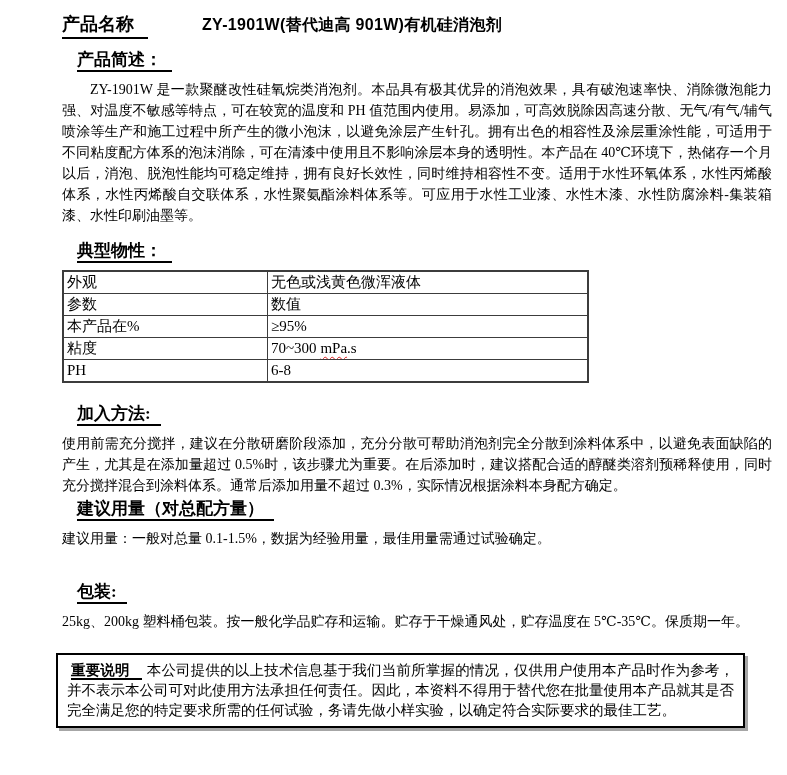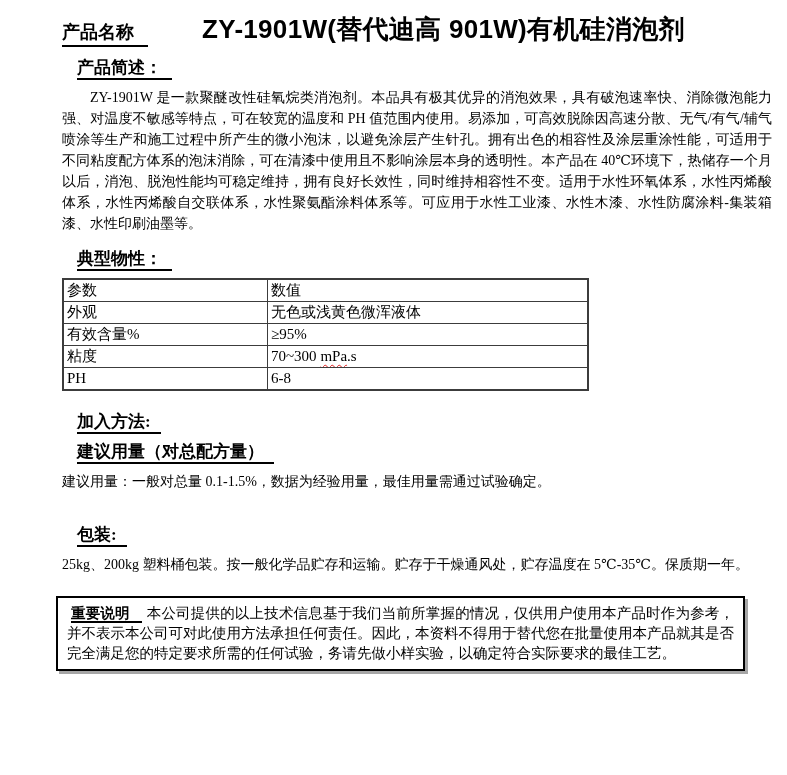--- a/index.html
+++ b/index.html
@@ -14,21 +14,21 @@
 
   
   .title-row { display: flex; align-items: baseline; margin: 2px 0 10px 0; gap: 16px; }
   .product-label {
     font-size: 18px; font-weight: bold;
     border-bottom: 2px solid #000;
     padding: 0 14px 1px 0;
     white-space: nowrap;
   }
   .product-title {
-    font-size: 26px; font-weight: bold;
+    font-size: 16px; font-weight: bold;
     font-family: "Liberation Sans", "DejaVu Sans", sans-serif;
     margin-left: 38px; letter-spacing: 0.3px;
     white-space: nowrap;
   }
 
   
   .sec-h { line-height: 22px; margin: 0 0 8px 15px; }
   .sec-u {
     font-size: 17px; font-weight: bold;
     border-bottom: 2px solid #000;
@@ -105,45 +105,46 @@
     <span class="sec-u">产品简述：</span>
   </div>
   <p class="body-text indent mb-sum">ZY-1901W 是一款聚醚改性硅氧烷类消泡剂。本品具有极其优异的消泡效果，具有破泡速率快、消除微泡能力强、对温度不敏感等特点，可在较宽的温度和 PH 值范围内使用。易添加，可高效脱除因高速分散、无气/有气/辅气喷涂等生产和施工过程中所产生的微小泡沫，以避免涂层产生针孔。拥有出色的相容性及涂层重涂性能，可适用于不同粘度配方体系的泡沫消除，可在清漆中使用且不影响涂层本身的透明性。本产品在 40℃环境下，热储存一个月以后，消泡、脱泡性能均可稳定维持，拥有良好长效性，同时维持相容性不变。适用于水性环氧体系，水性丙烯酸体系，水性丙烯酸自交联体系，水性聚氨酯涂料体系等。可应用于水性工业漆、水性木漆、水性防腐涂料-集装箱漆、水性印刷油墨等。</p>
 
   <div class="sec-h">
     <span class="sec-u">典型物性：</span>
   </div>
   <table class="props">
     <tbody>
       <tr>
+        <td class="c1">外观</td>
+        <td>无色或浅黄色微浑液体</td>
+      </tr>
+      <tr>
         <td class="c1">参数</td>
         <td>数值</td>
       </tr>
       <tr>
-        <td class="c1">外观</td>
-        <td>无色或浅黄色微浑液体</td>
-      </tr>
-      <tr>
-        <td class="c1">有效含量%</td>
+        <td class="c1">本产品在%</td>
         <td>≥95%</td>
       </tr>
       <tr>
         <td class="c1">粘度</td>
         <td><span>70~300 </span><span class="wavy">mPa</span><span>.s</span></td>
       </tr>
       <tr>
         <td class="c1">PH</td>
         <td>6-8</td>
       </tr>
     </tbody>
   </table>
 
   <div class="sec-h">
     <span class="sec-u">加入方法:</span>
   </div>
+  <p class="body-text mb-meth">使用前需充分搅拌，建议在分散研磨阶段添加，充分分散可帮助消泡剂完全分散到涂料体系中，以避免表面缺陷的产生，尤其是在添加量超过 0.5%时，该步骤尤为重要。在后添加时，建议搭配合适的醇醚类溶剂预稀释使用，同时充分搅拌混合到涂料体系。通常后添加用量不超过 0.3%，实际情况根据涂料本身配方确定。</p>
 
   <div class="sec-h">
     <span class="sec-u">建议用量（对总配方量）</span>
   </div>
   <p class="body-text mb-dos">建议用量：一般对总量 0.1-1.5%，数据为经验用量，最佳用量需通过试验确定。</p>
 
   <div class="sec-h">
     <span class="sec-u">包装:</span>
   </div>
   <p class="body-text">25kg、200kg 塑料桶包装。按一般化学品贮存和运输。贮存于干燥通风处，贮存温度在 5℃-35℃。保质期一年。</p>

